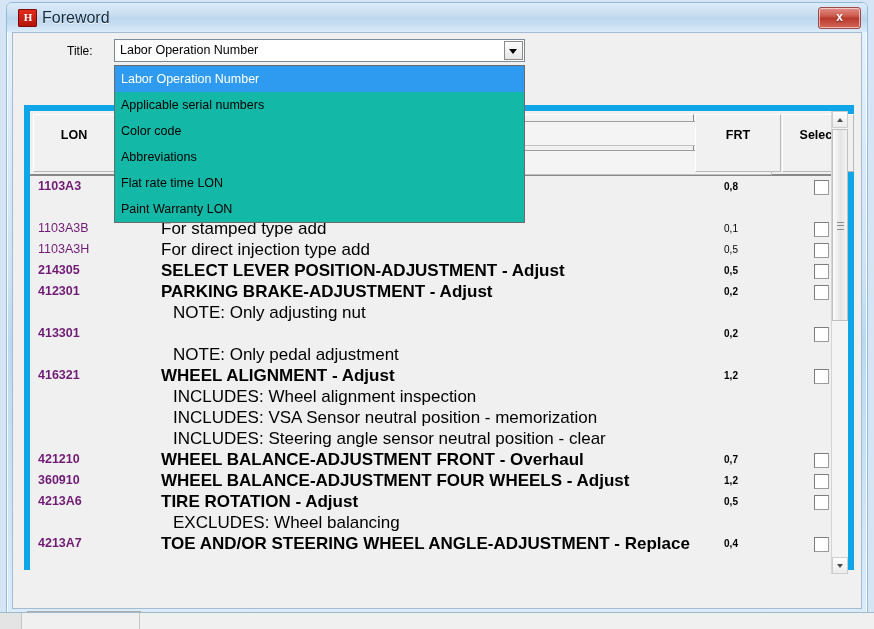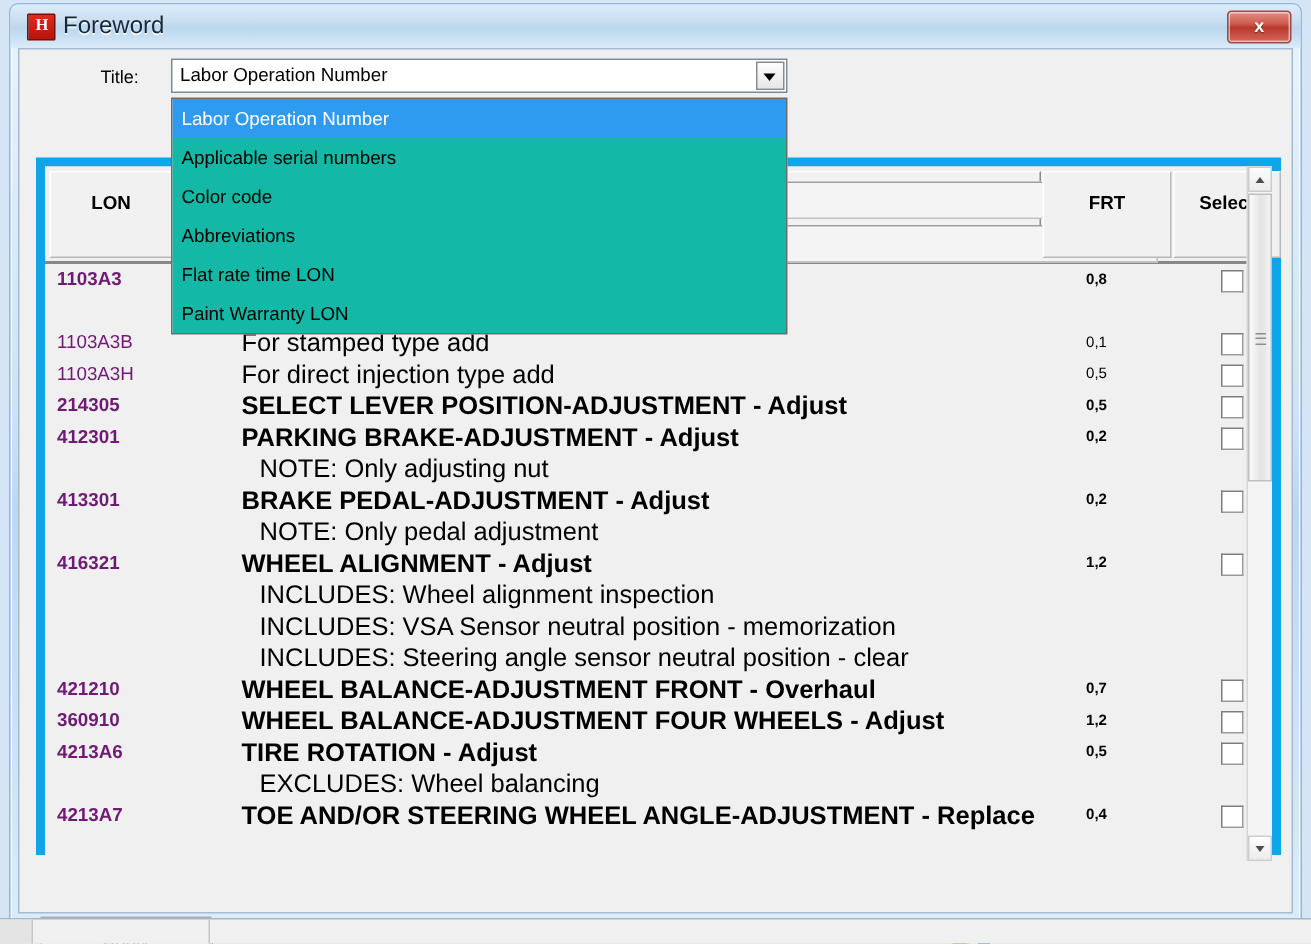--- a/index.html
+++ b/index.html
@@ -425,21 +425,20 @@
             <div class="cell-frt">0,2</div>
             <div class="cell-chk"></div>
           </div>
           <div class="row sub">
             <div class="cell-lon"></div>
             <div class="cell-desc">NOTE: Only adjusting nut</div>
             <div class="cell-frt"></div>
           </div>
           <div class="row bold">
             <div class="cell-lon">413301</div>
-            <div class="cell-desc">BRAKE PEDAL-ADJUSTMENT - Adjust</div>
             <div class="cell-frt">0,2</div>
             <div class="cell-chk"></div>
           </div>
           <div class="row sub">
             <div class="cell-lon"></div>
             <div class="cell-desc">NOTE: Only pedal adjustment</div>
             <div class="cell-frt"></div>
           </div>
           <div class="row bold">
             <div class="cell-lon">416321</div>

